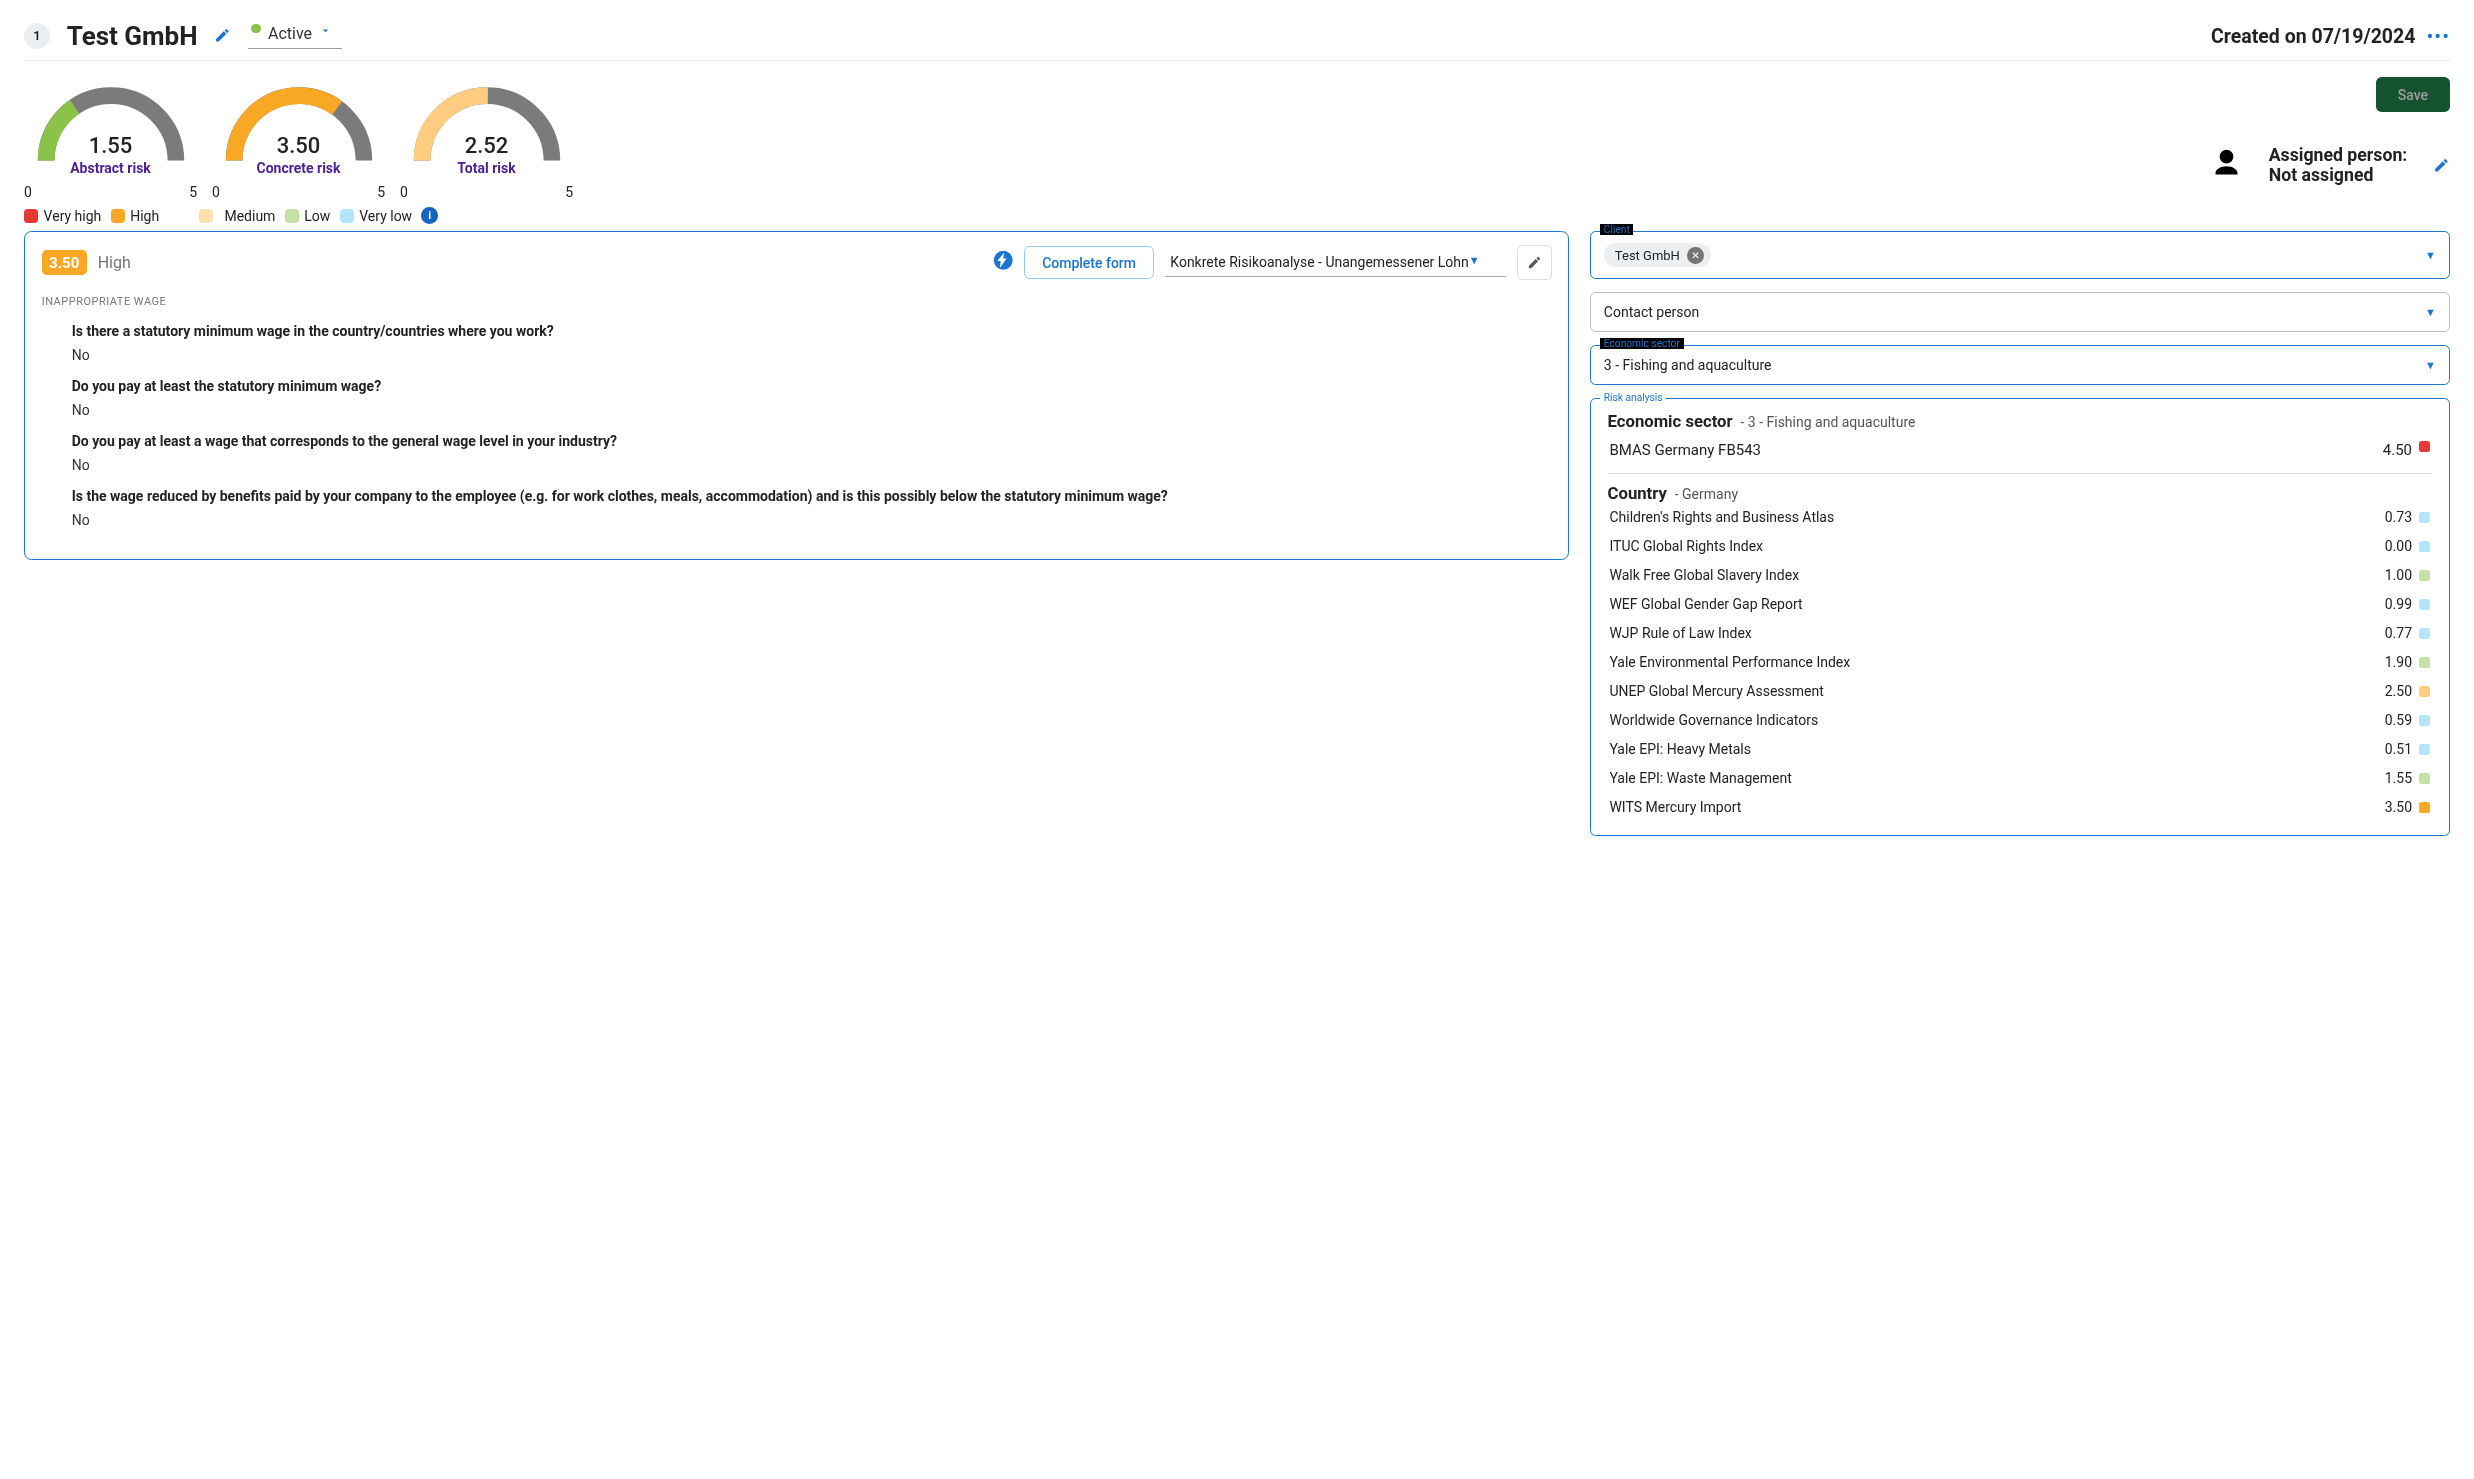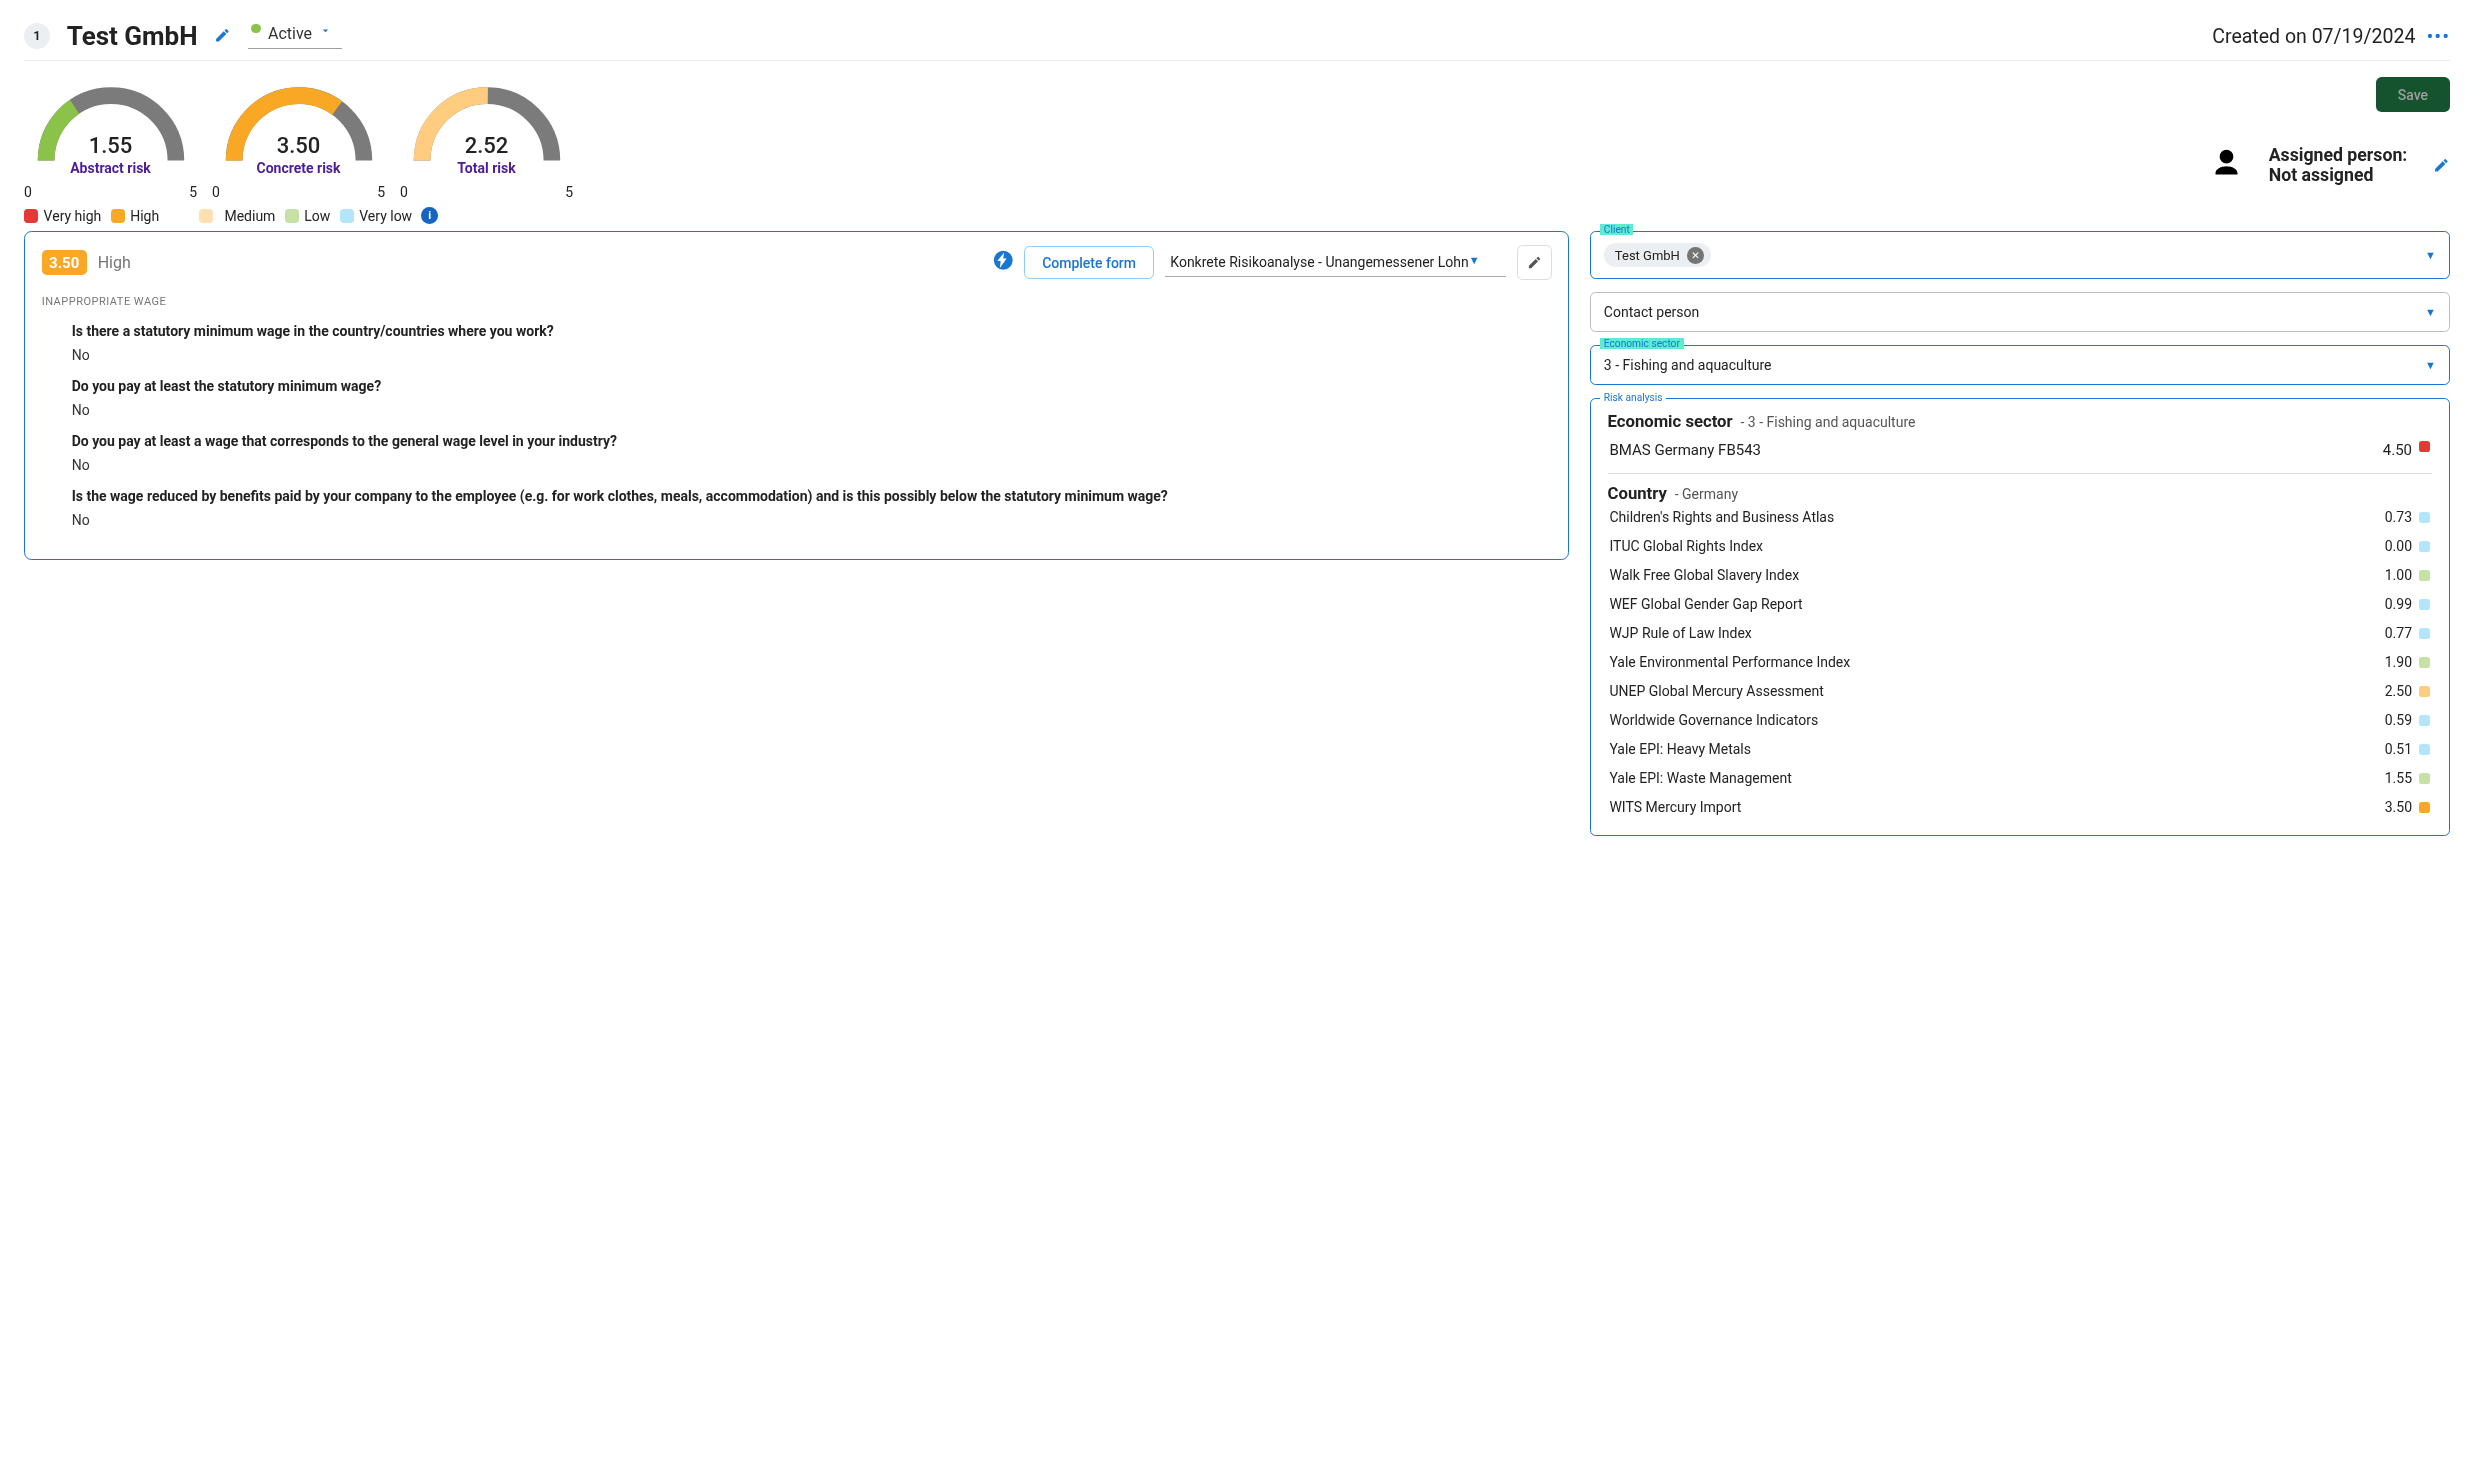--- a/index.html
+++ b/index.html
@@ -28,21 +28,21 @@
     font-size:13px; font-weight:600;
   }
   .company-name { font-size:26px; font-weight:700; margin:0;}
   .icon-btn { color:var(--accent-blue); cursor:pointer; display:inline-flex; align-items:center;}
   .icon-btn svg { width:16.7px; height:16.7px; fill:currentColor;}
   .status-pill { display:flex; align-items:flex-start; gap:7.4px; padding:1.9px 9.3px 5.6px 3.7px; cursor:pointer;
     border-bottom:0.9px solid #9e9e9e;}
   .status-pill .dot { width:9.3px; height:9.3px; border-radius:50%;}
   .status-pill .txt { font-size:16px; color:#333;}
   .chevron { color:var(--accent-blue); width:13px; height:13px; fill:currentColor;}
-  .created { font-size:19.5px; font-weight:400;}
+  .created { font-size:19.5px; font-weight:700;}
   .kebab { color:var(--accent-blue); font-size:20.5px; margin-left:7.4px; cursor:pointer; letter-spacing:0.9px;}
 
   .upper {
     display:flex; justify-content:space-between; align-items:flex-start; margin-bottom:7.4px;
   }
   .gauges { display:flex; flex-direction:column; gap:7.4px;}
   .gauge-row { display:flex; gap:15px;}
   .gauge-cell { width:173px; display:flex; flex-direction:column; align-items:center;}
   .gauge-wrap { position:relative; width:158px; height:89px; overflow:hidden;}
   .gauge-val { font-size:22px; font-weight:500; margin-top:-33px;}
@@ -85,21 +85,21 @@
   .section-caption { font-size:11px; letter-spacing:0.5px; color:#777; margin:15px 0 9.3px;}
   .qa { margin:13px 0 13px 30px;}
   .qa .q { font-weight:700; font-size:14px; margin-bottom:5.6px; line-height:1.45;}
   .qa .a { font-size:14px; color:#333;}
 
   .right-col { flex:1; display:flex; flex-direction:column; gap:13px;}
   .field-box { position:relative; border:0.9px solid; border-radius:5.6px; padding:11px 13px; font-size:14px;}
   .field-box.blue { border-color:var(--accent-blue);}
   .field-box.plain { border-color:#bdbdbd;}
   .field-box .legend-label {
-    position:absolute; top:-8.4px; left:9.3px; background:#5eead4; padding:0 3.7px;
+    position:absolute; top:-8.4px; left:9.3px; background:#000000; padding:0 3.7px;
     font-size:10.2px; color:var(--accent-blue);
   }
   .field-content { display:flex; align-items:center; justify-content:space-between; gap:7.4px;}
   .chip { display:inline-flex; align-items:center; gap:7.4px; background:var(--chip-bg);
     border-radius:15px; padding:3.7px 7.4px 3.7px 11px; font-size:13px;}
   .chip .close { background:#757575; color:#fff; border-radius:50%; width:16.7px; height:16.7px;
     display:flex; align-items:center; justify-content:center; font-size:10.2px; cursor:pointer;}
   .dropdown-arrow { color:var(--accent-blue); font-size:11px; cursor:pointer;}
 
   .ra-box { border:0.9px solid var(--accent-blue); border-radius:5.6px; padding:13px 16.7px; position:relative;}

